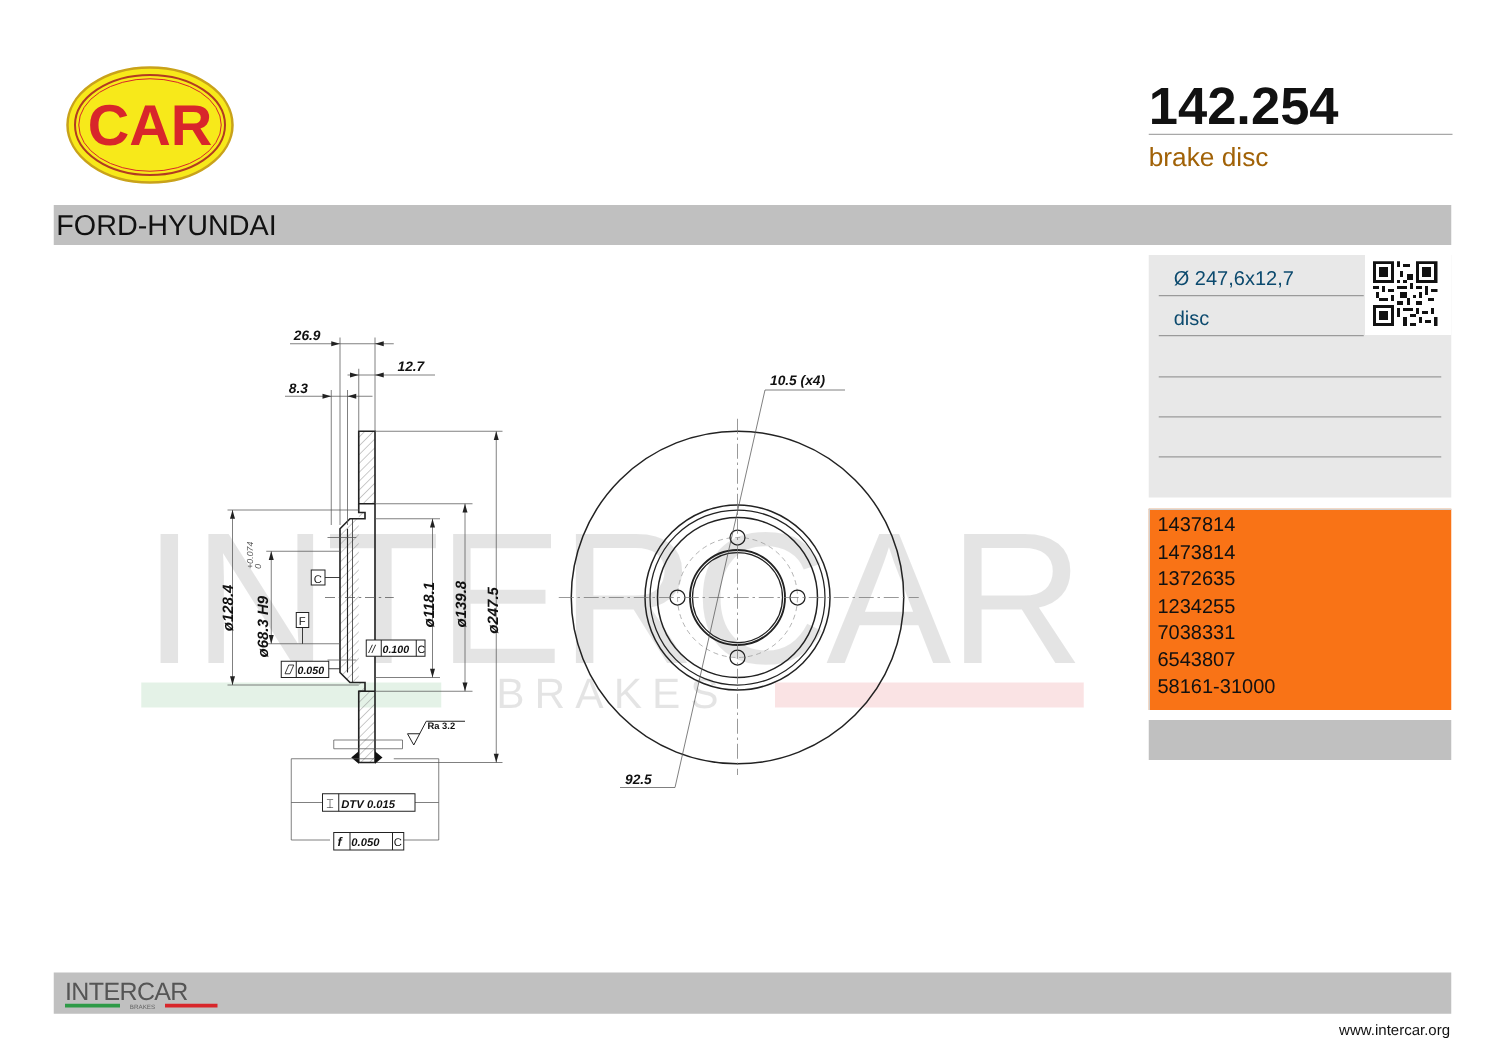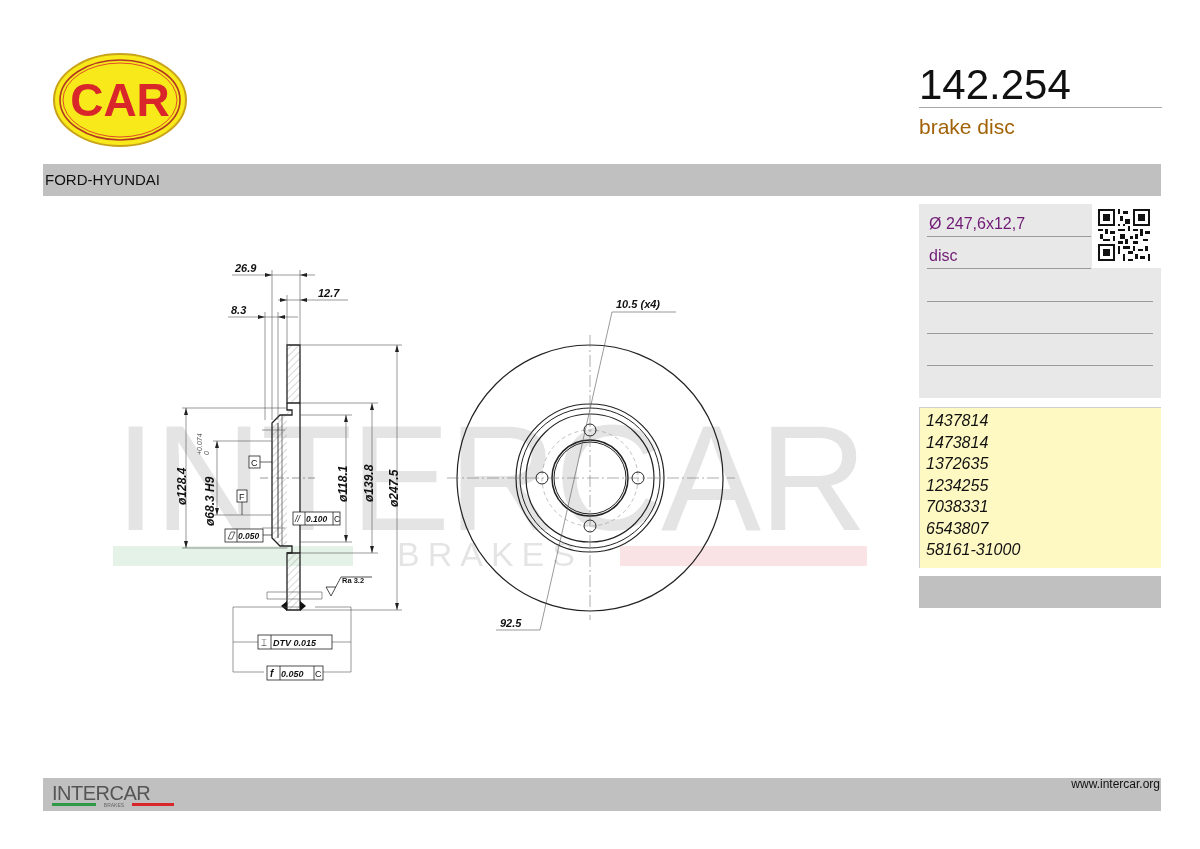--- a/index.html
+++ b/index.html
@@ -3,50 +3,50 @@
 <meta charset="utf-8">
 <style>
   html, body { margin: 0; padding: 0; background: #ffffff; }
   body { width: 1200px; height: 849px; position: relative; overflow: hidden;
          font-family: "Liberation Sans", sans-serif; color: #111; }
   .abs { position: absolute; }
 
   
   .car-logo { left: 52px; top: 52px; width: 136px; height: 96px; }
 
-  .part-number { left: 919px; top: 62px; font-size: 42px; line-height: 46px; color: #111; }
+  .part-number { left: 919px; top: 62px; font-size: 42px; line-height: 46px; color: #111; font-weight: bold; }
   .part-underline { left: 919px; top: 107px; width: 243px; height: 1px; background: #a8a8a8; }
   .part-type { left: 919px; top: 114px; font-size: 21px; line-height: 26px; color: #a16207; }
 
   
   .make-bar { left: 43px; top: 164px; width: 1118px; height: 32px; background: #c0c0c0; }
-  .make-bar span { position: absolute; left: 2px; top: 3px; font-size: 15px; line-height: 26px; color: #111; }
+  .make-bar span { position: absolute; left: 2px; top: 3px; font-size: 23px; line-height: 26px; color: #111; }
 
   
   .spec-panel { left: 919px; top: 204px; width: 242px; height: 194px; background: #e8e8e8; }
   .spec-qr-bg { left: 1092px; top: 204px; width: 69px; height: 64px; background: #ffffff; }
-  .spec-row { position: absolute; left: 10px; width: 164px; font-size: 16px; line-height: 20px; color: #701a75; }
+  .spec-row { position: absolute; left: 20px; width: 164px; font-size: 16px; line-height: 20px; color: #0c4a6e; }
   .spec-line { position: absolute; height: 1px; background: #9a9a9a; }
   .qr { left: 1098px; top: 209px; width: 52px; height: 52px; }
 
   
-  .oe-panel { left: 919px; top: 407px; width: 242px; height: 161px; background: #fef9c3;
-              border-top: 1px solid #cfcfcf; border-left: 1px solid #cfcfcf; box-sizing: border-box; font-style: italic; }
+  .oe-panel { left: 919px; top: 407px; width: 242px; height: 161px; background: #f97316;
+              border-top: 1px solid #cfcfcf; border-left: 1px solid #cfcfcf; box-sizing: border-box; }
   .oe-list { position: absolute; left: 6px; top: 2px; margin: 0; padding: 0; list-style: none; }
   .oe-list li { font-size: 16px; line-height: 21.5px; color: #111; }
 
   .grey-box { left: 919px; top: 576px; width: 242px; height: 32px; background: #c0c0c0; }
 
   
   .drawing { left: 0; top: 200px; width: 900px; height: 500px; }
 
   
   .footer-bar { left: 43px; top: 778px; width: 1118px; height: 33px; background: #c0c0c0; }
   .footer-logo { left: 52px; top: 781px; width: 124px; height: 28px; }
-  .footer-url { right: 40px; top: 776px; font-size: 12px; line-height: 16px; color: #111; position: absolute; }
+  .footer-url { right: 40px; top: 816px; font-size: 12px; line-height: 16px; color: #111; position: absolute; }
 </style>
 </head>
 <body>
 
 <svg class="abs car-logo" viewBox="0 0 136 96">
   <ellipse cx="68" cy="48" rx="66" ry="46" fill="#f7e91a" stroke="#c9a21a" stroke-width="2"></ellipse>
   <ellipse cx="68" cy="48" rx="60" ry="40" fill="none" stroke="#b23a22" stroke-width="1.6"></ellipse>
   <ellipse cx="68" cy="48" rx="57" ry="37" fill="none" stroke="#d8262b" stroke-width="0.8"></ellipse>
   <text x="68" y="64" text-anchor="middle" font-family="Liberation Sans, sans-serif" font-weight="bold" font-size="46" fill="#d8262b">CAR</text>
 </svg>

